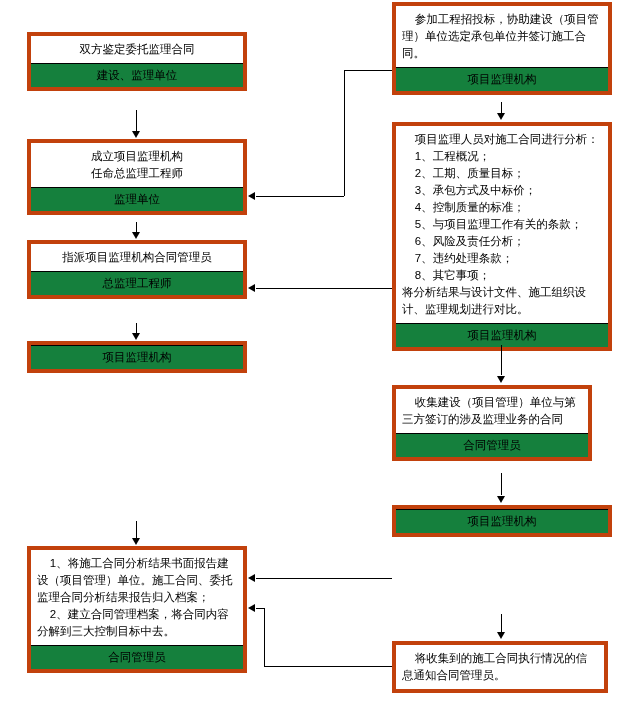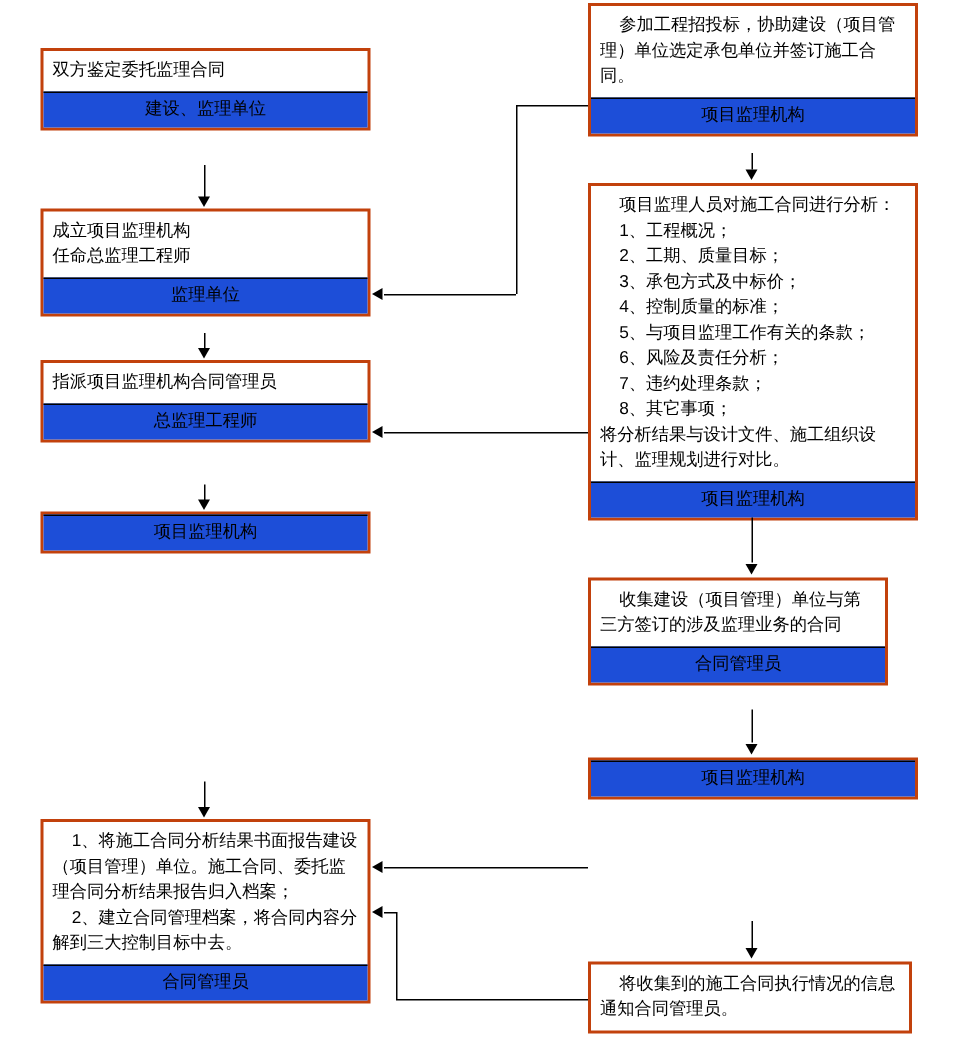--- a/index.html
+++ b/index.html
@@ -12,37 +12,38 @@
   }
   #canvas {
     position: relative;
     width: 640px;
     height: 702px;
     background: #ffffff;
     overflow: hidden;
   }
   .box {
     position: absolute;
-    border: 2px solid #c2410c;
+    border: 4px solid #c2410c;
     background: #ffffff;
     box-sizing: border-box;
   }
   .box .body {
     padding: 5px 6px 5px 6px;
     font-size: 11.5px;
     line-height: 17px;
     color: #000000;
     white-space: pre-wrap;
     text-align: left;
   }
   .box .body.center {
+    text-align: center;
   }
   .box .footer {
     border-top: 1px solid #000000;
-    background: #1d4ed8;
+    background: #15803d;
     font-size: 11.5px;
     line-height: 17px;
     color: #000000;
     text-align: center;
     padding: 3px 4px;
   }
   .line {
     position: absolute;
     background: #000000;
   }

